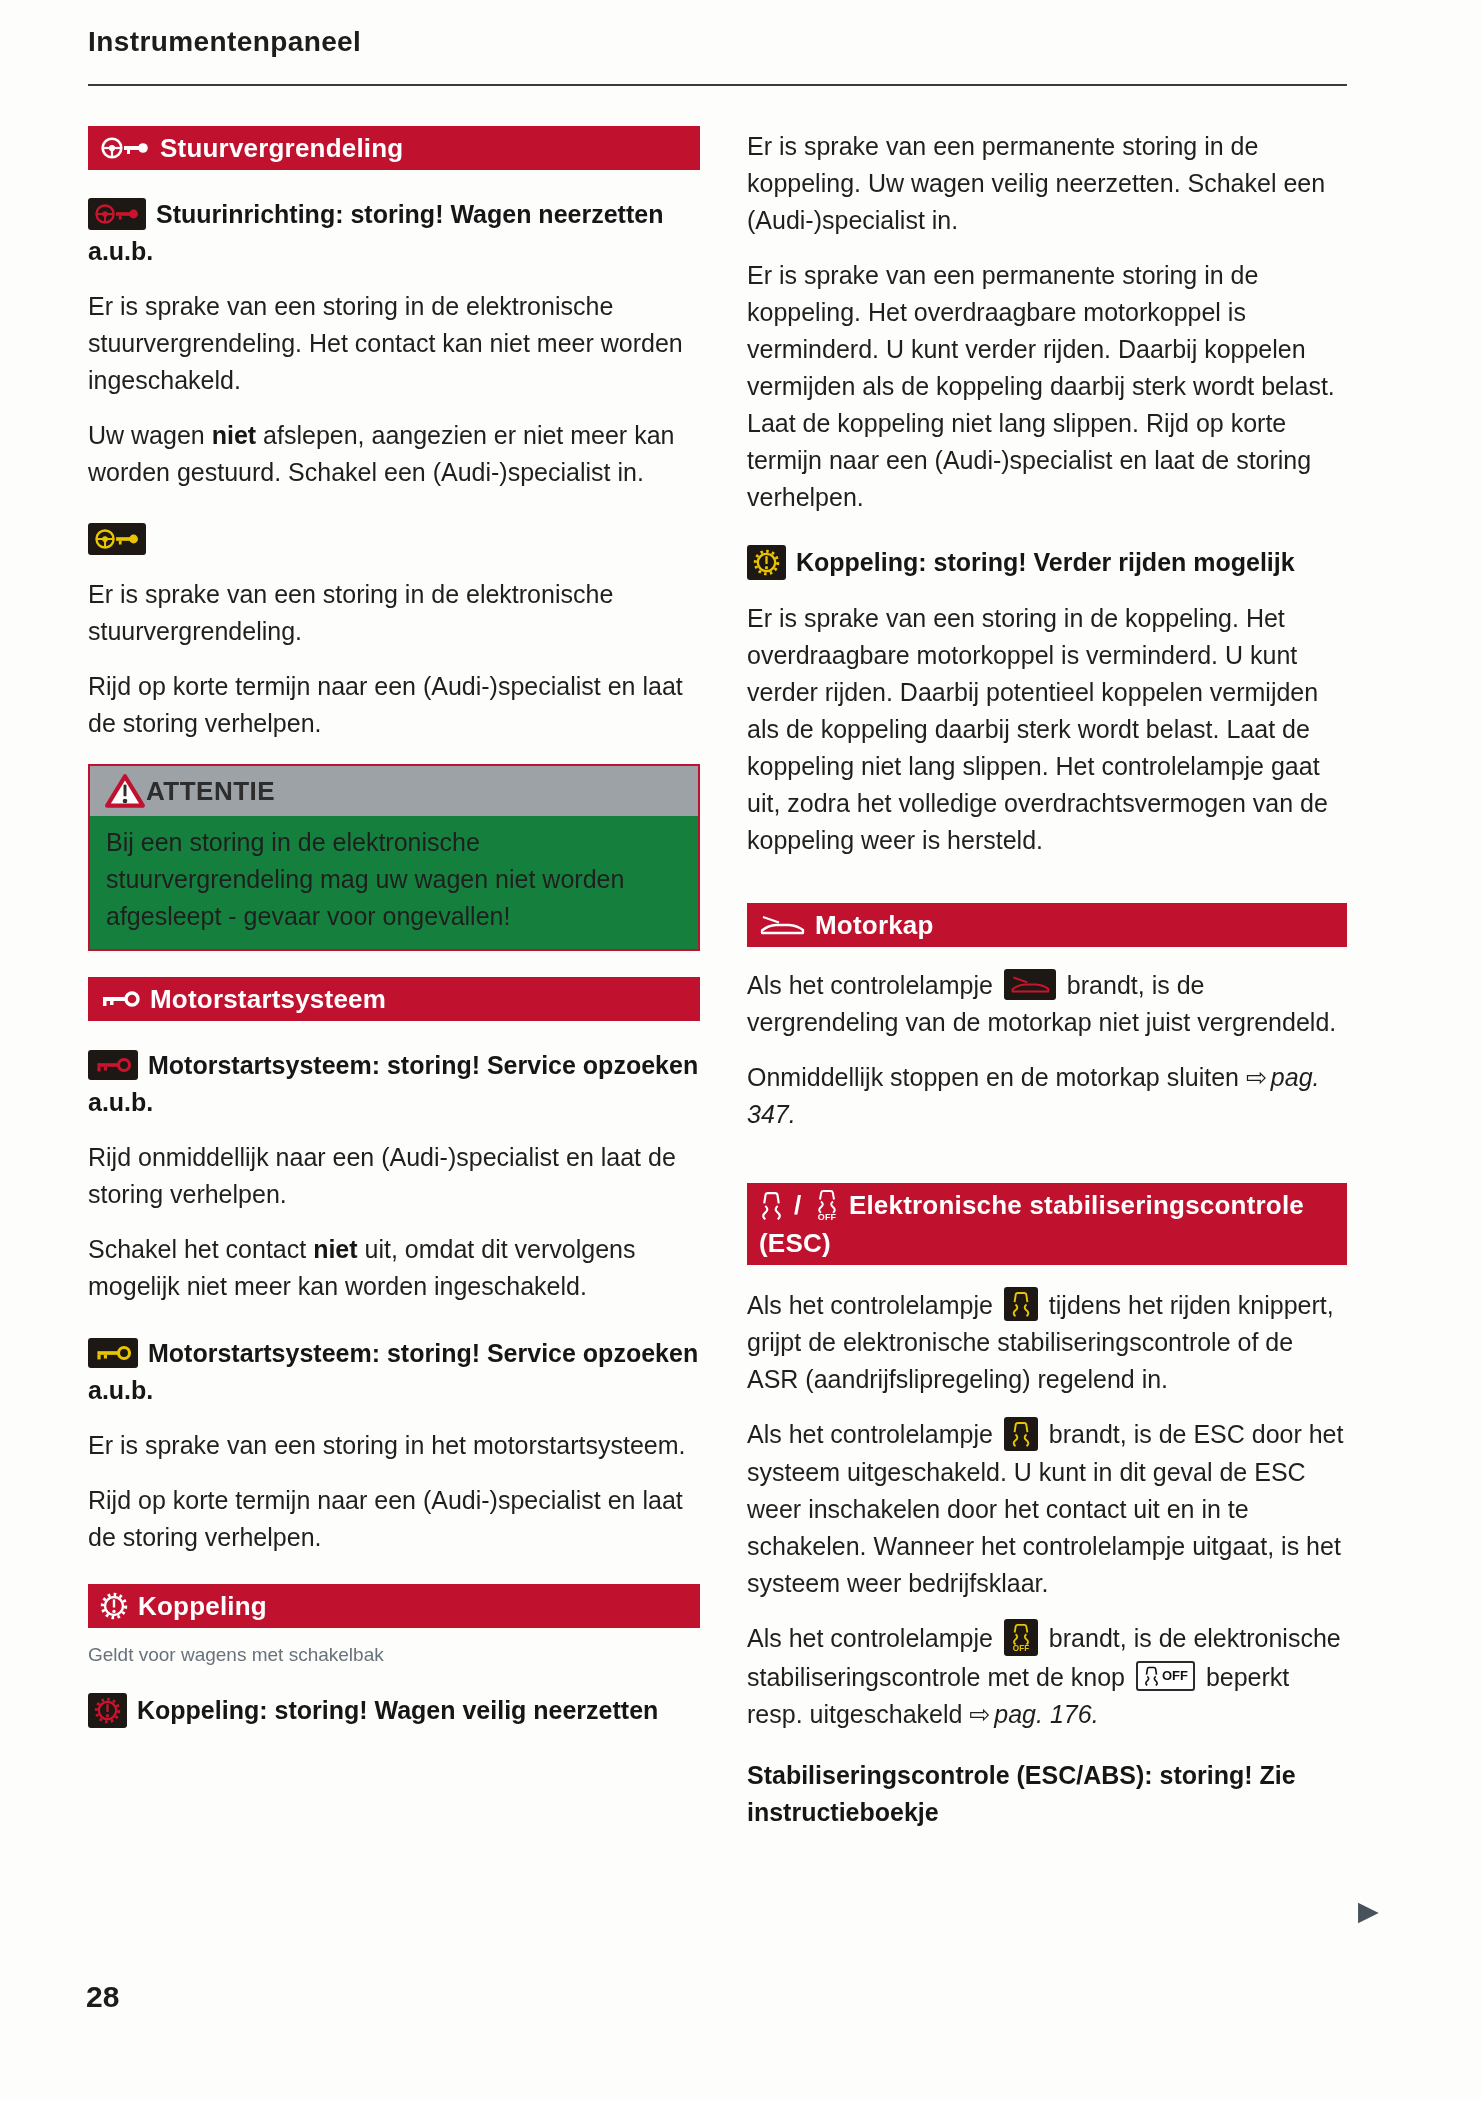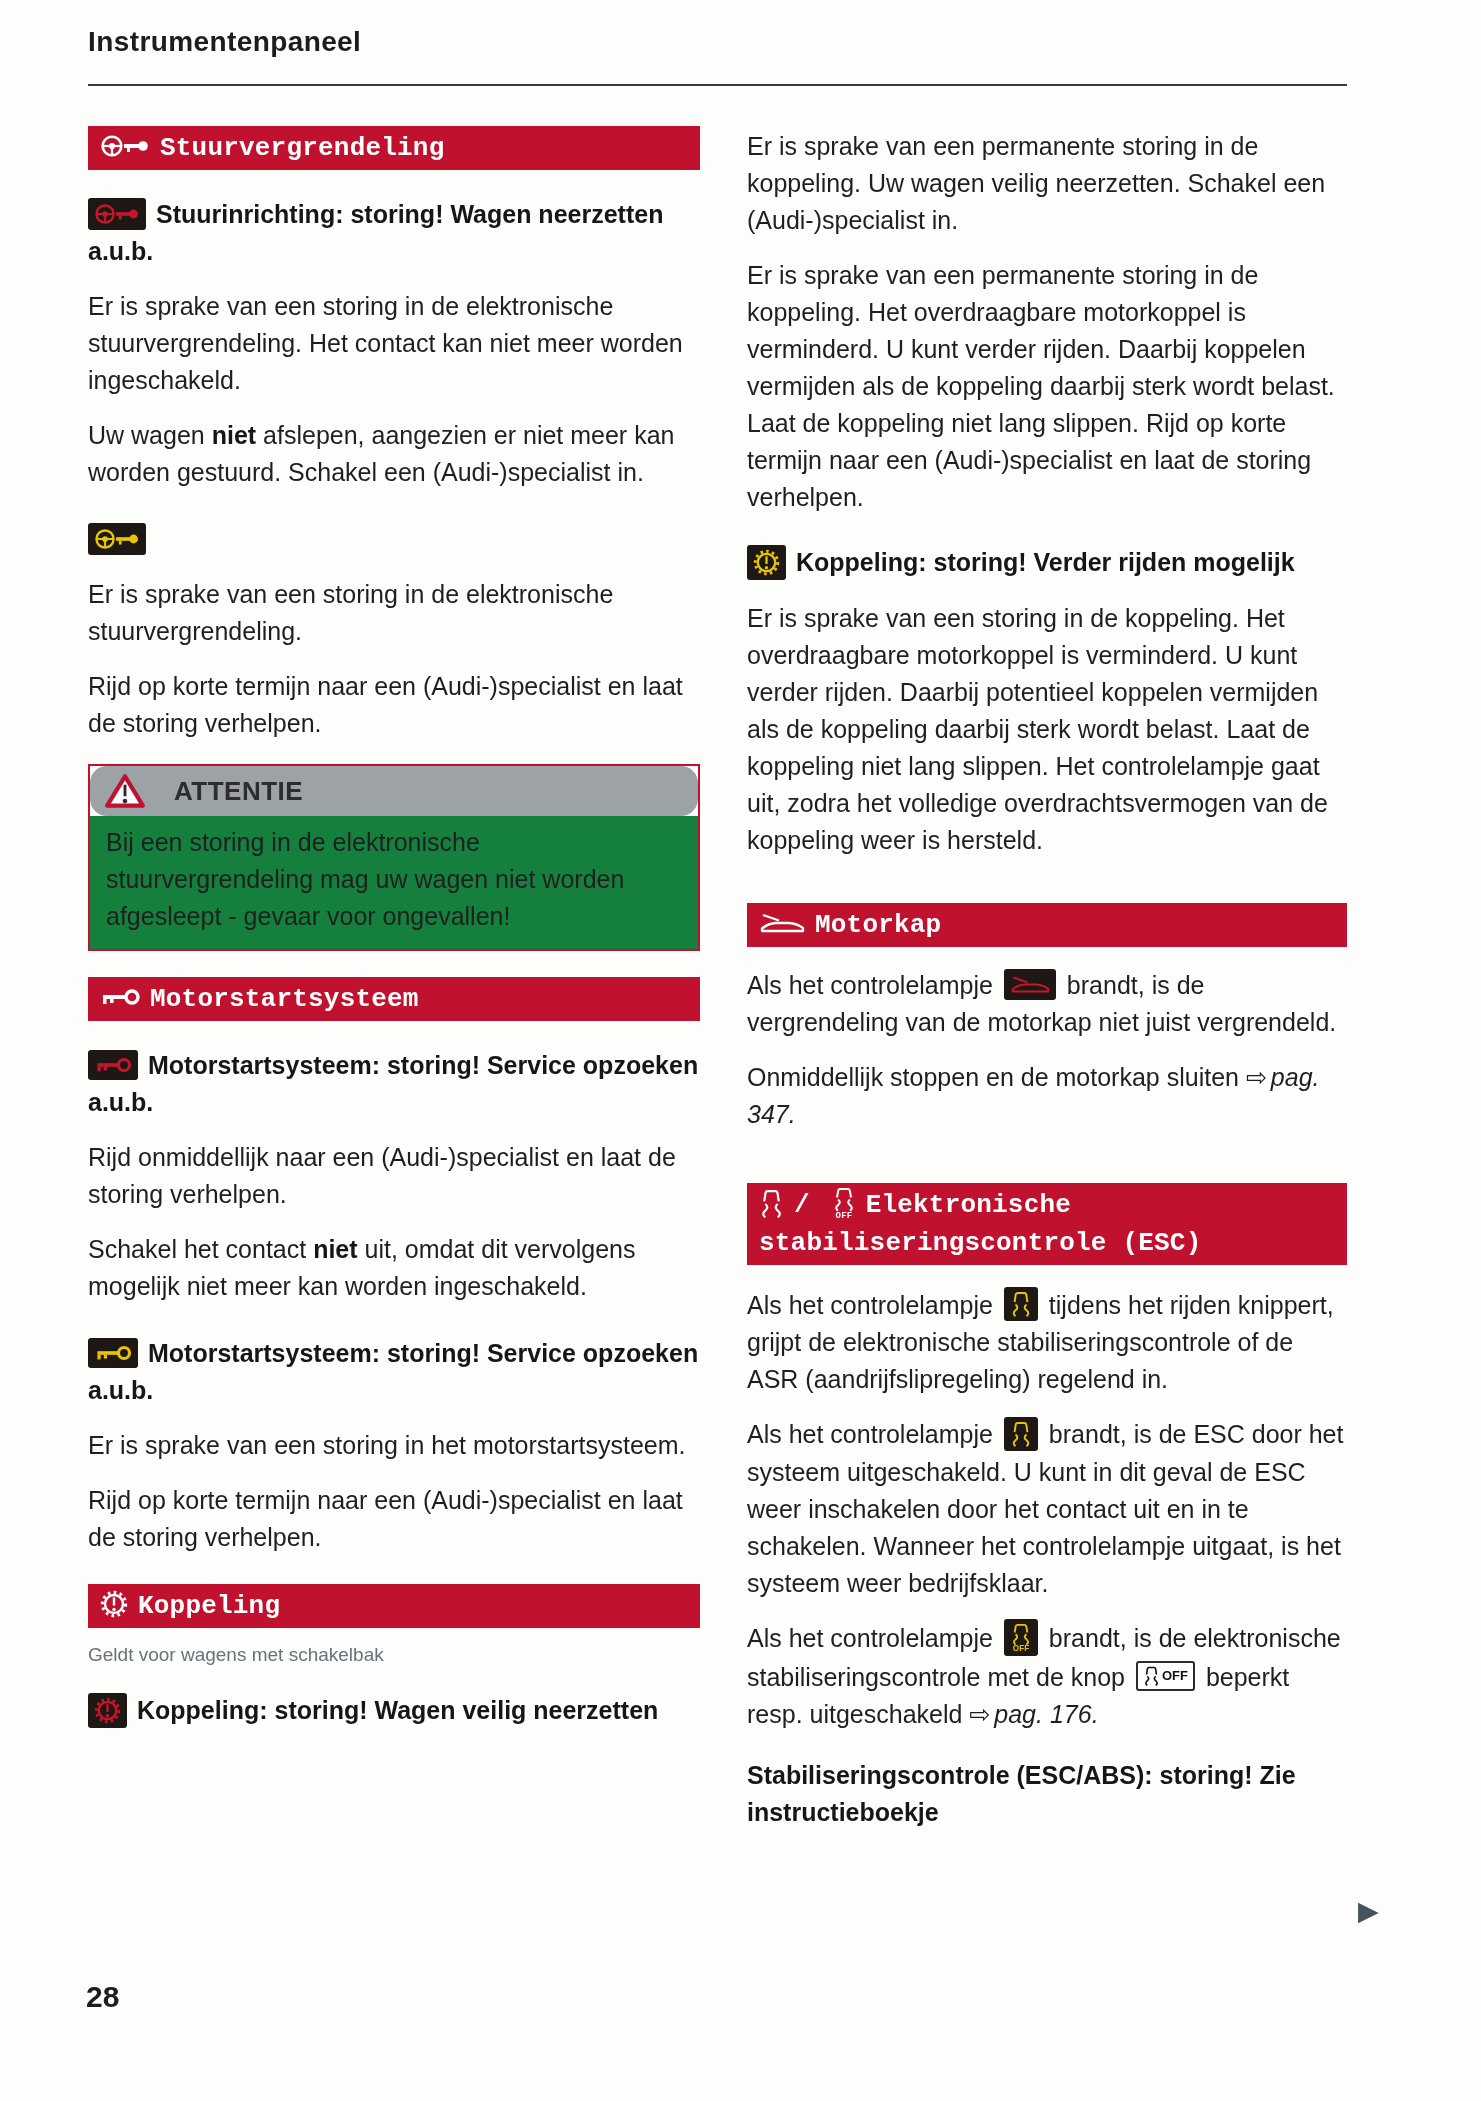--- a/index.html
+++ b/index.html
@@ -14,38 +14,38 @@
     font-size:28px;font-weight:bold;letter-spacing:.4px;color:#1d1d1d;
   }
   .header-rule{position:absolute;left:88px;top:84px;width:1259px;height:2px;background:#3b3b3b;}
   .col{position:absolute;top:108px;}
   .col-left{left:88px;width:612px;}
   .col-right{left:747px;width:600px;}
   p{font-size:25px;line-height:37px;margin:18px 0 0 0;}
   b{color:#161616;text-align:right;}
   .banner{
     background:#C0112F;color:#fff;font-weight:bold;font-size:26px;
-    line-height:38px;padding:3px 12px;letter-spacing:.2px;font-family:Liberation Mono, monospace;
+    line-height:38px;padding:3px 12px;letter-spacing:.2px;
   }
   .banner .bicon{display:inline-block;vertical-align:middle;position:relative;top:-2px;margin-right:10px;color:#fff;line-height:0;}
   .banner .sep{font-weight:bold;}
   .warn{font-size:25px;line-height:37px;font-weight:bold;margin:24px 0 0 0;color:#161616;}
   .telltale{
     display:inline-block;vertical-align:middle;position:relative;top:-2px;
     background:#1D1813;border-radius:3px;padding:4px 6px;margin-right:10px;line-height:0;
   }
   .telltale.red{color:#C9142E;}
   .telltale.yellow{color:#E9C400;}
   .inlinetale{margin:0 4px;top:-3px;}.mt18{margin-top:18px}.mt20{margin-top:20px}.mt22{margin-top:22px}
   .mt24{margin-top:24px}.mt26{margin-top:26px}.mt28{margin-top:28px}.mt30{margin-top:30px}
   .mt44{margin-top:44px}.mt50{margin-top:50px}
   .attention{border:2px solid #C0112F;margin-top:22px;}
   .attention-head{
-    background:#9CA2A6;display:flex;align-items:center;gap:28px;
-    padding:7px 14px;font-weight:bold;font-size:26px;color:#2d2d2d;letter-spacing:.5px;border-radius:17px;
+    background:#9CA2A6;display:flex;align-items:center;gap:0;
+    padding:7px 14px;font-weight:bold;font-size:26px;color:#2d2d2d;letter-spacing:.5px;
   }
   .attention-body{background:#15803d;padding:8px 16px 14px 16px;font-size:25px;line-height:37px;}
   .note{color:#68727A;font-size:19px;line-height:30px;margin-top:12px;}
   .pref i{font-style:italic;}
   .pref .arr{font-style:normal;margin-right:4px;}
   .knob{
     display:inline-block;vertical-align:middle;position:relative;top:-3px;
     background:#fff;border:2px solid #2b2b2b;border-radius:3px;
     padding:2px 5px;line-height:0;margin:0 4px;color:#111;white-space:nowrap;
   }

